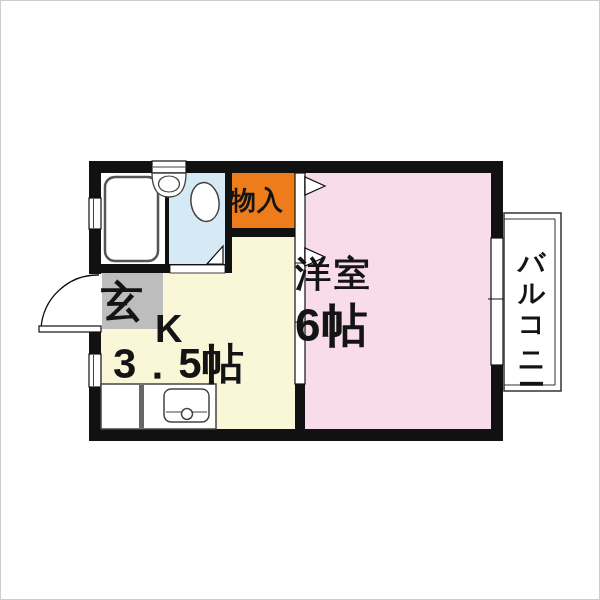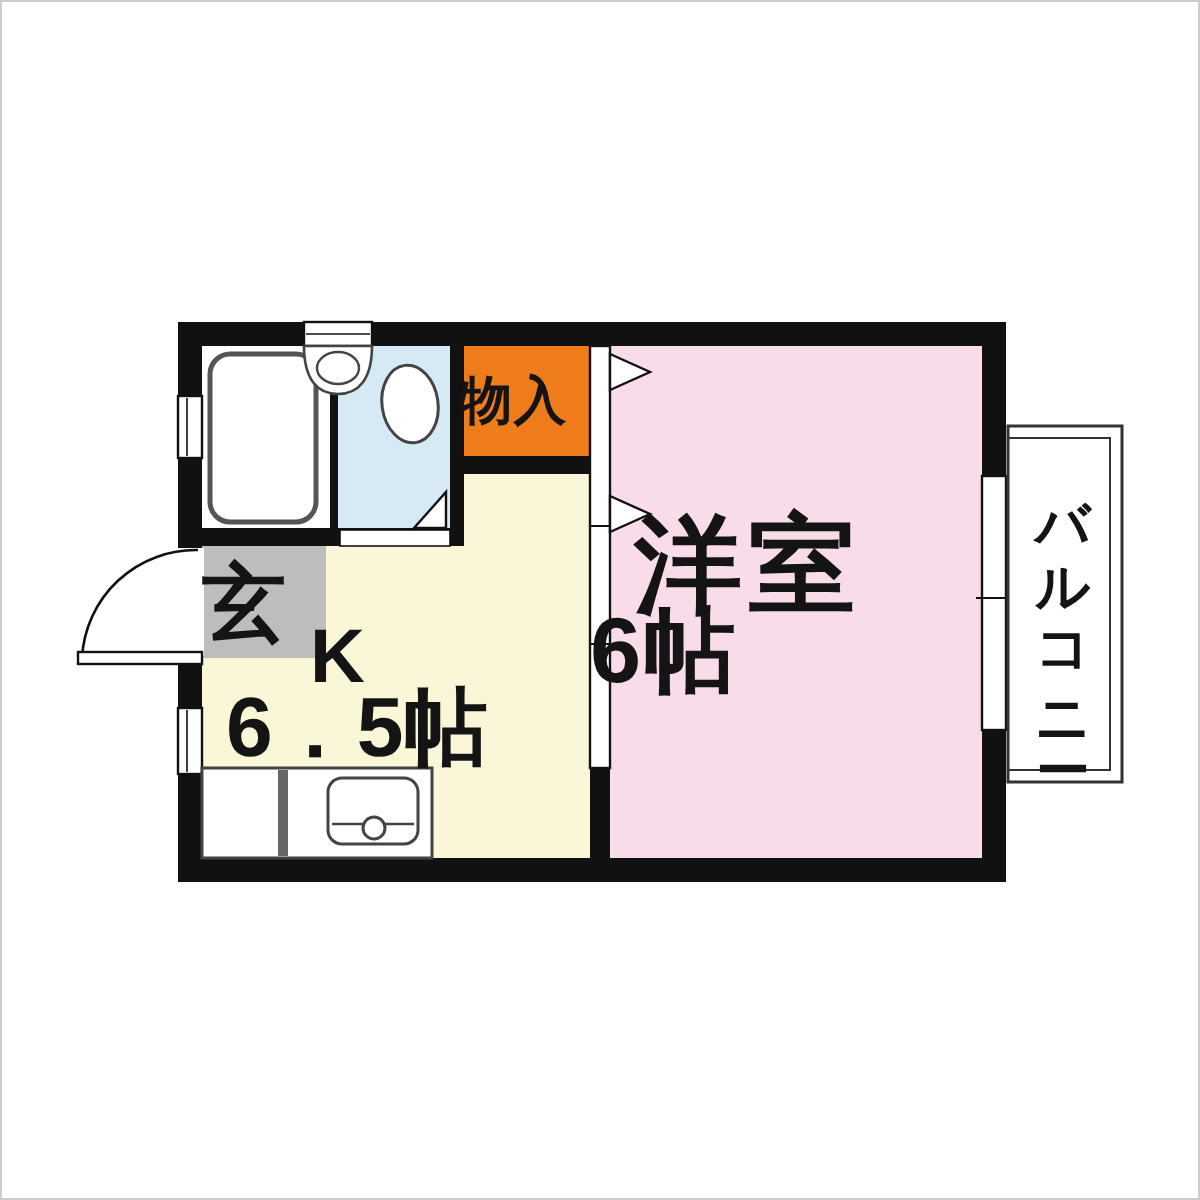--- a/index.html
+++ b/index.html
@@ -6,21 +6,21 @@
   .stage {
     position:relative; width:600px; height:600px; background:#ffffff;
     box-sizing:border-box; border:1px solid #cccccc; overflow:hidden;
     font-family:"Liberation Sans","DejaVu Sans",sans-serif;
   }
   .plan-svg { position:absolute; left:0; top:0; }
   .label {
     position:absolute; font-weight:bold; color:#141414;
     line-height:1; text-align:left; white-space:nowrap;
   }
-  .lbl-room-name   { left:294px; top:255px; width:204px; font-size:54px; letter-spacing:3px;padding-left:22px; }
+  .lbl-room-name   { left:294px; top:255px; width:204px; font-size:36px; letter-spacing:3px; }
   .lbl-room-size   { left:294px; top:301px; width:210px; font-size:46px; letter-spacing:1px; }
   .lbl-kitchen-k   { left:154px; top:309px; width:80px;  font-size:38px; }
   .lbl-kitchen-sz  { left:112px; top:342px; width:200px; font-size:42px; }
   .lbl-genkan      { left:100px; top:280px; width:62px;  font-size:42px; }
   .lbl-closet      { left:229px; top:186px; width:66px;  font-size:26px; letter-spacing:1px; }
   .lbl-balcony {
     left:512px; top:214px; width:36px; height:174px;
     writing-mode:vertical-rl; text-orientation:mixed;
     font-size:27px; letter-spacing:4px;
     display:flex; align-items:center; justify-content:center;
@@ -96,18 +96,18 @@
 
     <g fill="none" stroke="#333333">
       <rect x="503" y="212" width="57" height="178" fill="#ffffff" stroke-width="1.5"></rect>
       <polyline points="503,218 554,218 554,384 503,384" stroke-width="1"></polyline>
     </g>
   </svg>
 
   <div class="label lbl-room-name">洋室</div>
   <div class="label lbl-room-size">6帖</div>
   <div class="label lbl-kitchen-k">K</div>
-  <div class="label lbl-kitchen-sz">6．5帖</div>
+  <div class="label lbl-kitchen-sz">3．5帖</div>
   <div class="label lbl-genkan">玄</div>
   <div class="label lbl-closet">物入</div>
   <div class="label lbl-balcony">バルコニー</div>
 
 </div>
 
 </body></html>

